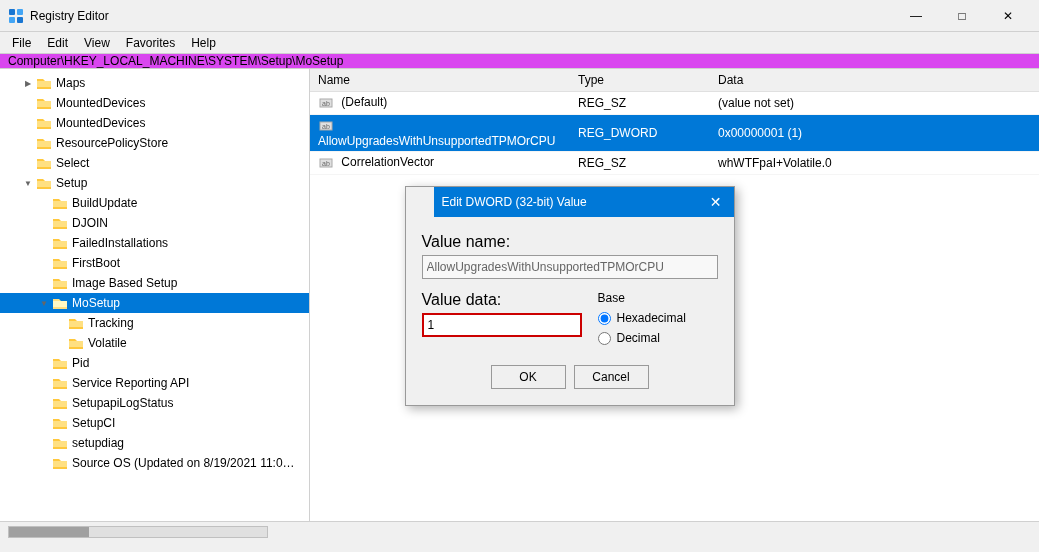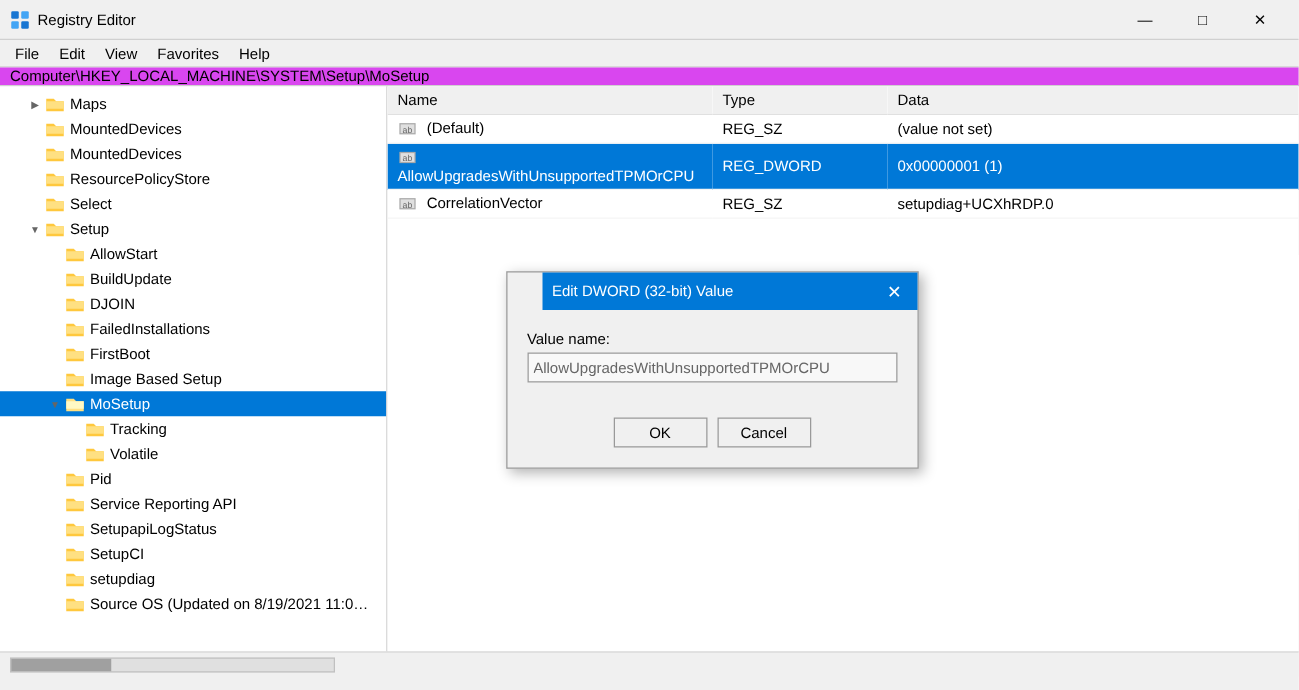--- a/index.html
+++ b/index.html
@@ -223,21 +223,21 @@
       cursor: pointer;
       font-size: 14px;
       display: flex;
       align-items: center;
       justify-content: center;
     }
     .dialog-body {
       padding: 16px;
     }
     .dialog-label {
-      font-size: 12px;
+      font-size: 16px;
       margin-bottom: 4px;
     }
     .dialog-input {
       width: 100%;
       height: 24px;
       border: 1px solid #999;
       padding: 0 4px;
       font-size: 12px;
       margin-bottom: 12px;
     }
@@ -370,28 +370,20 @@
 
     <div class="tree-item indent-1">
       <span class="expand-btn">▼</span>
       <svg class="folder-icon" viewBox="0 0 16 16">
         <path d="M1 4h6l2 2h6v8H1z" fill="#ffc83d"></path>
         <path d="M1 6h14v6H1z" fill="#ffe082"></path>
       </svg>
       <span class="tree-label">Setup</span>
     </div>
 
-    <div class="tree-item indent-2">
-      <span class="expand-btn" style="visibility:hidden">▶</span>
-      <svg class="folder-icon" viewBox="0 0 16 16">
-        <path d="M1 4h6l2 2h6v8H1z" fill="#ffc83d"></path>
-        <path d="M1 6h14v6H1z" fill="#ffe082"></path>
-      </svg>
-      <span class="tree-label">AllowStart</span>
-    </div>
 
     <div class="tree-item indent-2">
       <span class="expand-btn" style="visibility:hidden">▶</span>
       <svg class="folder-icon" viewBox="0 0 16 16">
         <path d="M1 4h6l2 2h6v8H1z" fill="#ffc83d"></path>
         <path d="M1 6h14v6H1z" fill="#ffe082"></path>
       </svg>
       <span class="tree-label">BuildUpdate</span>
     </div>
 
@@ -552,21 +544,21 @@
 
         <tr>
           <td>
             <svg style="width:16px;height:16px;display:inline-block;vertical-align:middle;margin-right:4px" viewBox="0 0 16 16">
               <rect x="2" y="4" width="12" height="8" fill="#e0e0e0" stroke="#aaa" stroke-width="1"></rect>
               <text x="8" y="11" text-anchor="middle" font-size="7" fill="#666">ab</text>
             </svg>
             CorrelationVector
           </td>
           <td>REG_SZ</td>
-          <td>setupdiag+UCXhRDP.0</td>
+          <td>whWTFpaI+Volatile.0</td>
         </tr>
       </tbody>
     </table>
   </div>
 </div>
 
 <div class="status-bar">
   <div class="scrollbar-area">
     <div class="scroll-track">
       <div class="scroll-thumb"></div>
@@ -581,20 +573,37 @@
       <span>Edit DWORD (32-bit) Value</span>
       <button class="dialog-close-btn">✕</button>
     </div>
 
     <div class="dialog-body">
       
       <div class="dialog-label">Value name:</div>
       <input class="dialog-input" type="text" value="AllowUpgradesWithUnsupportedTPMOrCPU" readonly="" style="background: rgb(248, 248, 248); color: rgb(102, 102, 102);">
 
       
+      <div class="dialog-row">
+        <div>
+          <div class="dialog-label">Value data:</div>
+          <input class="dialog-input value-input" type="text" value="1" style="">
+        </div>
+        <div class="base-group">
+          <div class="base-label">Base</div>
+          <label class="radio-item">
+            <input type="radio" name="base" checked="" style="">
+            <span>Hexadecimal</span>
+          </label>
+          <label class="radio-item">
+            <input type="radio" name="base" style="">
+            <span>Decimal</span>
+          </label>
+        </div>
+      </div>
 
       
       <div class="dialog-buttons">
         <button class="dialog-btn ok">OK</button>
         <button class="dialog-btn">Cancel</button>
       </div>
     </div>
   </div>
 </div>
 

